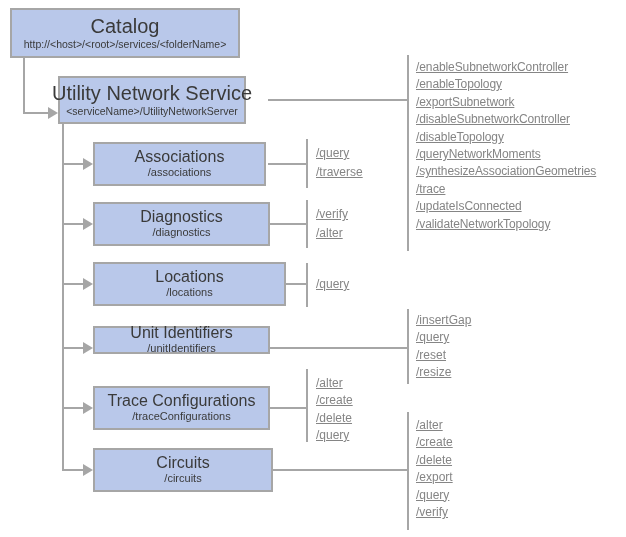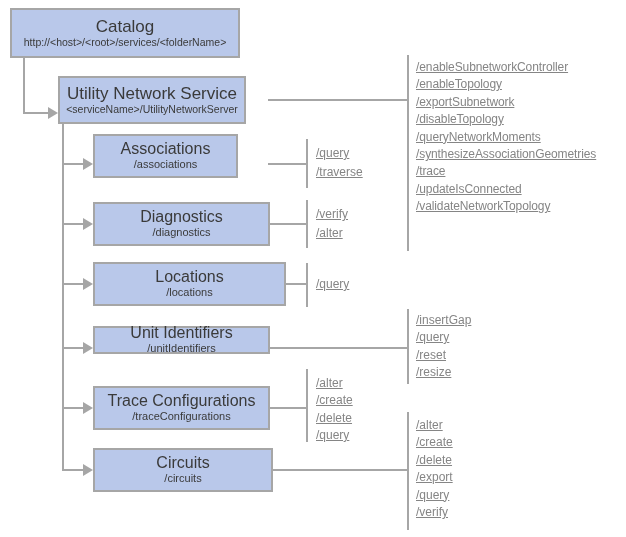--- a/index.html
+++ b/index.html
@@ -5,21 +5,21 @@
   html,body { margin:0; padding:0; background:#ffffff; }
   .canvas {
     position:relative; width:626px; height:537px; background:#ffffff;
     font-family:"Liberation Sans", sans-serif; overflow:hidden;
   }
   .node {
     position:absolute; background:#b9c8ea; border:2px solid #a6a6a6;
     box-sizing:border-box; display:flex; flex-direction:column;
     align-items:center; justify-content:center; text-align:center;
   }
-  .node-title { font-size:17px; color:#3a3a3a; line-height:1.15; white-space:nowrap; }
+  .node-title { font-size:20px; color:#3a3a3a; line-height:1.15; white-space:nowrap; }
   .node-sub   { font-size:10.5px; color:#3a3a3a; line-height:1.25; white-space:nowrap; }
   .child .node-title { font-size:16px; }
   .child .node-sub   { font-size:11px; }
   .line { position:absolute; background:#a6a6a6; }
   .arrow {
     position:absolute; width:0; height:0;
     border-top:6px solid transparent; border-bottom:6px solid transparent;
     border-left:10px solid #a6a6a6;
   }
   .ops { position:absolute; color:#858585; font-size:12px;text-decoration:underline; }
@@ -75,21 +75,21 @@
   <div class="node" style="left:10px;top:8px;width:230px;height:50px">
     <div class="node-title">Catalog</div>
     <div class="node-sub">http://&lt;host&gt;/&lt;root&gt;/services/&lt;folderName&gt;</div>
   </div>
 
   <div class="node" style="left:58px;top:76px;width:188px;height:48px">
     <div class="node-title">Utility Network Service</div>
     <div class="node-sub">&lt;serviceName&gt;/UtilityNetworkServer</div>
   </div>
 
-  <div class="node child" style="left:93px;top:134px;width:145px;height:44px">
+  <div class="node child" style="left:93px;top:142px;width:173px;height:44px">
     <div class="node-title">Associations</div>
     <div class="node-sub">/associations</div>
   </div>
 
   <div class="node child" style="left:93px;top:202px;width:177px;height:44px">
     <div class="node-title">Diagnostics</div>
     <div class="node-sub">/diagnostics</div>
   </div>
 
   <div class="node child" style="left:93px;top:262px;width:193px;height:44px">
@@ -109,20 +109,21 @@
 
   <div class="node child" style="left:93px;top:448px;width:180px;height:44px">
     <div class="node-title">Circuits</div>
     <div class="node-sub">/circuits</div>
   </div>
 
   <div class="ops tight" style="left:416px;top:59px">
     <div class="op">/enableSubnetworkController</div>
     <div class="op">/enableTopology</div>
     <div class="op">/exportSubnetwork</div>
+    <div class="op">/disableSubnetworkController</div>
     <div class="op">/disableTopology</div>
     <div class="op">/queryNetworkMoments</div>
     <div class="op">/synthesizeAssociationGeometries</div>
     <div class="op">/trace</div>
     <div class="op">/updateIsConnected</div>
     <div class="op">/validateNetworkTopology</div>
   </div>
 
   <div class="ops loose" style="left:316px;top:144px">
     <div class="op">/query</div>

